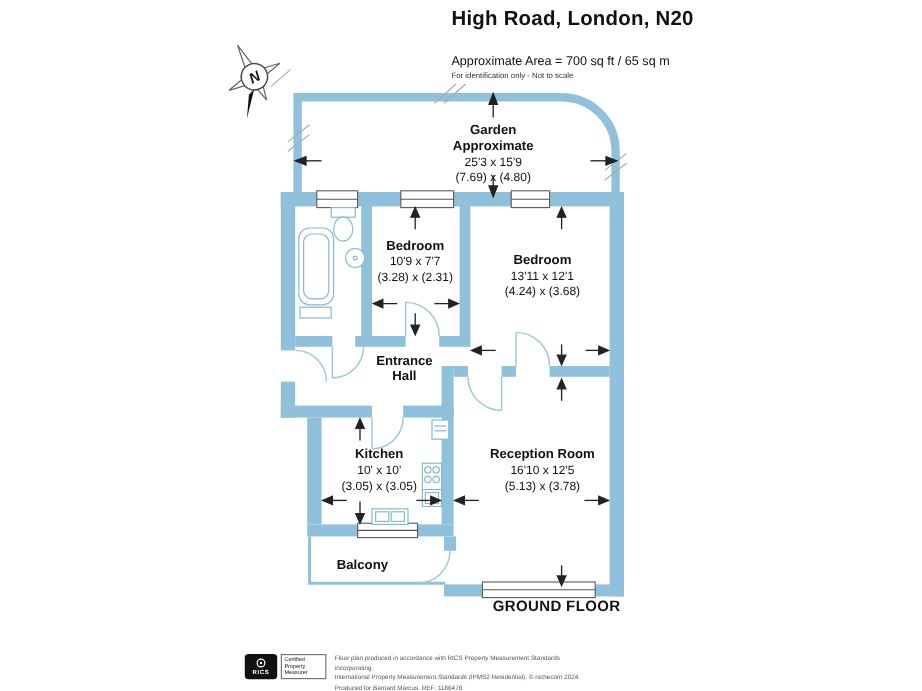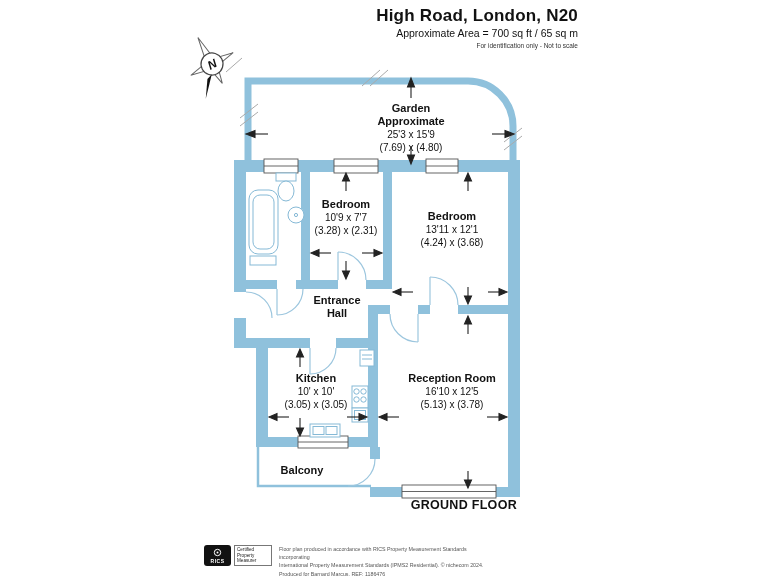--- a/index.html
+++ b/index.html
@@ -1,21 +1,21 @@
 <!DOCTYPE html>
 <html><head>
 <meta charset="utf-8">
 <style>
   html,body{margin:0;padding:0;background:#ffffff;}
   .page{position:relative;width:768px;height:576px;background:#ffffff;overflow:hidden;
         font-family:"Liberation Sans",sans-serif;color:#111;}
   
-  .header{position:absolute;top:6px;right:190px;text-align:right;}
+  .header{position:absolute;top:6px;right:190px;text-align:left;}
   .header .title{font-size:17px;font-weight:bold;letter-spacing:.2px;}
-  .header .subtitle{font-size:10.5px;margin-top:1px;}
+  .header .subtitle{font-size:10.5px;margin-top:19px;}
   .header .note{font-size:6.5px;margin-top:3px;color:#333;}
   
   svg.plan{position:absolute;left:0;top:0;}
   svg text{font-family:"Liberation Sans",sans-serif;fill:#111;}
   .room-name{font-size:11px;font-weight:bold;}
   .room-dims{font-size:10px;}
   .floor-label{font-size:12.5px;font-weight:bold;letter-spacing:.3px;}
   .compass-n{font-size:12px;font-weight:bold;font-style:italic;}
   
   .footer{position:absolute;left:204px;top:545px;display:flex;align-items:flex-start;}

